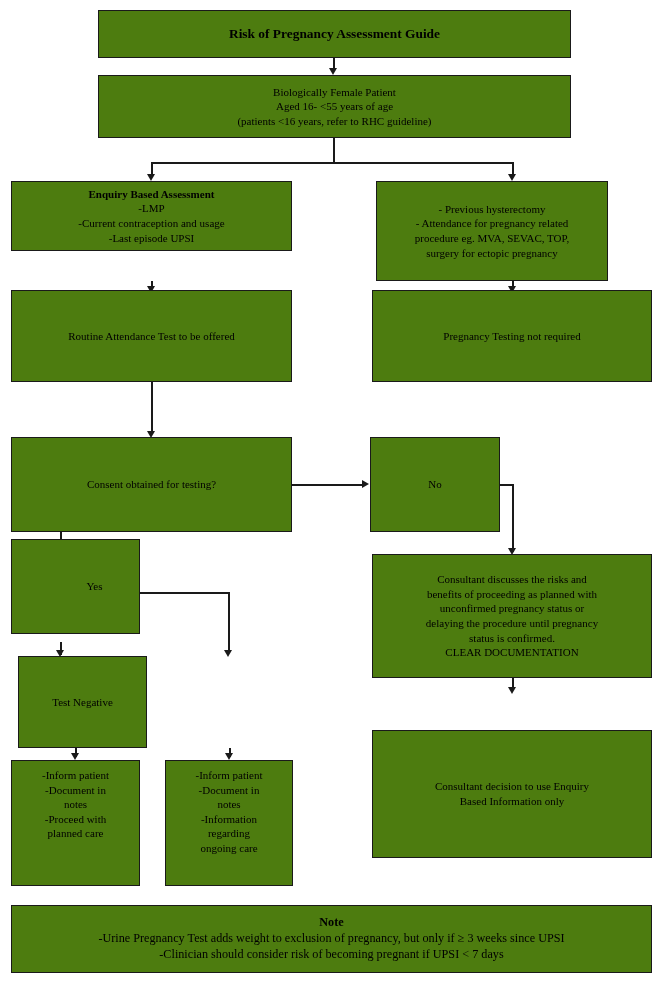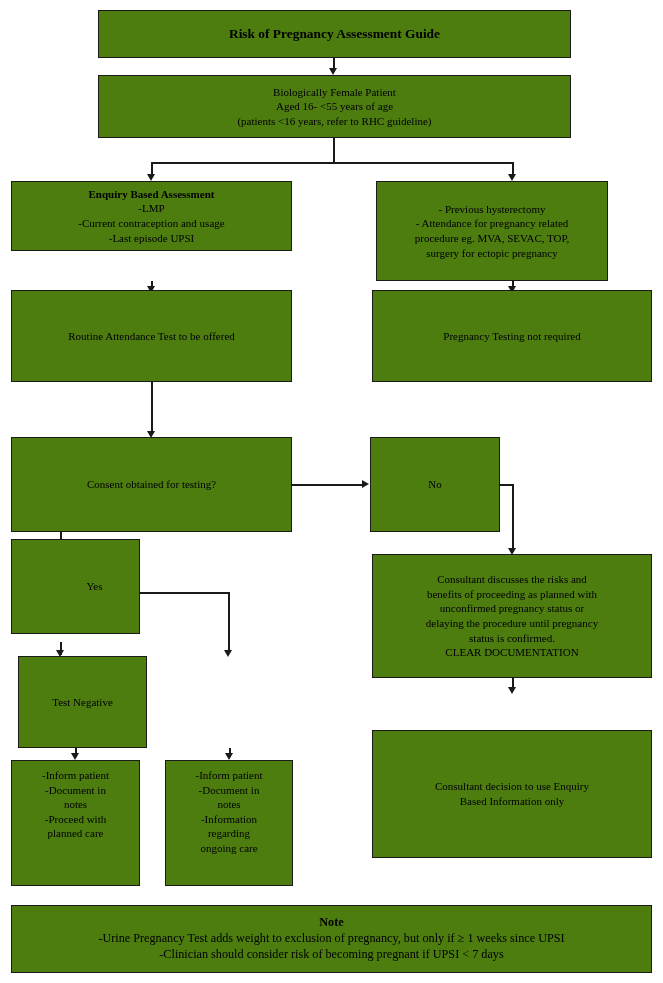--- a/index.html
+++ b/index.html
@@ -185,17 +185,17 @@
     <span>-Inform patient
 -Document in
 notes
 -Information
 regarding
 ongoing care</span>
   </div>
 
   <div class="box t12 left-align" style="left:11px; top:905px; width:641px; height:68px; flex-direction:column; white-space:normal;">
     <span class="note-title">Note</span>
-    <span class="note-line">-Urine Pregnancy Test adds weight to exclusion of pregnancy, but only if ≥ 1 weeks since UPSI</span>
+    <span class="note-line">-Urine Pregnancy Test adds weight to exclusion of pregnancy, but only if ≥ 3 weeks since UPSI</span>
     <span class="note-line">-Clinician should consider risk of becoming pregnant if UPSI &lt; 7 days</span>
   </div>
 
 </div>
 
 </body></html>

